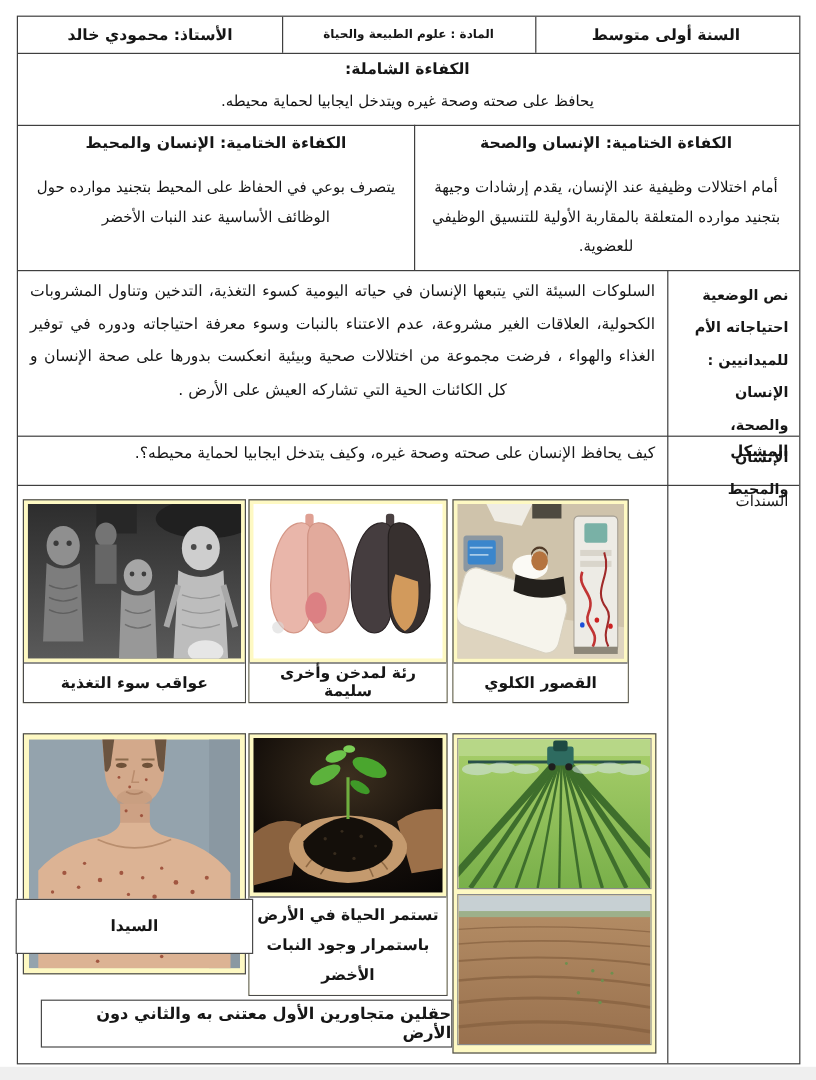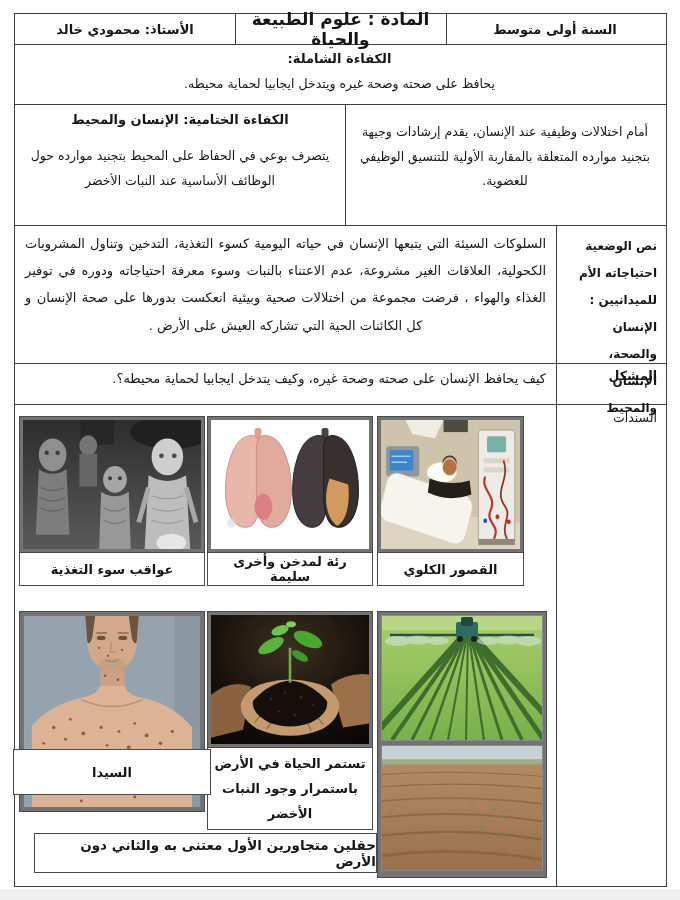--- a/index.html
+++ b/index.html
@@ -8,21 +8,21 @@
   #page-bottom-strip{position:absolute;left:0;bottom:0;width:680px;height:11px;background:#efefef;}
   #tbl{position:absolute;left:14px;top:13px;width:651px;height:872px;border:1px solid #3f3f3f;background:#fff;}
   .hline,.vline{position:absolute;background:#3f3f3f;}
   .hline{height:1px;left:0;width:100%;}
   .vline{width:1px;}
   .cell{position:absolute;box-sizing:border-box;}
   .center{display:flex;align-items:center;justify-content:center;text-align:center;}
   .bold{font-weight:700;}
   
   .c-grade{left:431px;top:0;width:218px;height:30px;font-size:13px;}
-  .c-subject{left:220px;top:0;width:211px;height:30px;font-size:17px;}
+  .c-subject{left:220px;top:0;width:211px;height:30px;font-size:10px;}
   .c-teacher{left:0;top:0;width:220px;height:30px;font-size:13px;}
   
   .c-overall{left:0;top:31px;width:649px;height:59px;text-align:center;}
   .c-overall .t1{margin-top:6px;font-size:13px;font-weight:700;}
   .c-overall .t2{margin-top:10px;font-size:12.5px;}
   
   .c-health{left:331px;top:91px;width:318px;height:120px;padding:3px 9px;text-align:center;}
   .c-env{left:0;top:91px;width:330px;height:120px;padding:3px 9px;text-align:center;}
   .fc-title{font-size:13px;font-weight:700;line-height:24px;}
   .fc-text{font-size:12.5px;line-height:24.5px;margin-top:12px;}
@@ -30,21 +30,21 @@
   .c-sit-label{left:542px;top:212px;width:107px;height:137px;padding:7px 7px 0 3px;
                font-size:12px;font-weight:700;line-height:27px;text-align:right;}
   .c-sit-text{left:0;top:212px;width:541px;height:137px;padding:4px 10px;font-size:13px;
               line-height:27.2px;text-align:justify;text-align-last:center;}
   
   .c-prob-label{left:542px;top:350px;width:107px;height:40px;padding:4px 7px;font-size:12.5px;font-weight:700;text-align:right;}
   .c-prob-text{left:0;top:350px;width:541px;height:40px;padding:7px 10px;font-size:13px;text-align:right;}
   
   .c-docs-label{left:542px;top:391px;width:107px;height:30px;padding:5px 7px;font-size:12.5px;font-weight:400;text-align:right;}
   .c-docs-area{left:0;top:391px;width:541px;height:481px;}
-  .frame{position:absolute;box-sizing:border-box;border:1px solid #4a4a4a;background:#737373;
+  .frame{position:absolute;box-sizing:border-box;border:1px solid #4a4a4a;background:#fef9c3;
          display:flex;flex-direction:column;}
   .frame .img{flex:1;margin:3px;overflow:hidden;position:relative;}
   .frame .img svg{display:block;width:100%;height:100%;}
   .cap{border-top:1px solid #4a4a4a;background:#fff;display:flex;align-items:center;justify-content:center;
        text-align:center;font-weight:700;font-size:13px;padding:2px 4px;box-sizing:border-box;}
   .f-maln{left:4px;top:11px;width:186px;height:170px;}
   .f-lungs{left:192px;top:11px;width:166px;height:170px;}
   .f-kidney{left:362px;top:11px;width:147px;height:170px;}
   .capA{height:33px;flex:0 0 33px;}
   .f-aids{left:4px;top:206px;width:186px;height:201px;padding:4px;}
@@ -81,20 +81,21 @@
     <div class="cell center bold c-grade">السنة أولى متوسط</div>
     <div class="cell center bold c-subject">المادة : علوم الطبيعة والحياة</div>
     <div class="cell c-overall">
       <div class="t1">الكفاءة الشاملة:</div>
       <div class="t2">يحافظ على صحته وصحة غيره ويتدخل ايجابيا لحماية محيطه.</div>
     </div>
 
     <div class="cell center bold c-teacher">الأستاذ: محمودي خالد</div>
 
     <div class="cell c-health">
+      <div class="fc-title">الكفاءة الختامية: الإنسان والصحة</div>
       <div class="fc-text">أمام اختلالات وظيفية عند الإنسان، يقدم إرشادات وجيهة بتجنيد موارده المتعلقة بالمقاربة الأولية للتنسيق الوظيفي للعضوية.</div>
     </div>
     <div class="cell c-env">
       <div class="fc-title">الكفاءة الختامية: الإنسان والمحيط</div>
       <div class="fc-text">يتصرف بوعي في الحفاظ على المحيط بتجنيد موارده حول الوظائف الأساسية عند النبات الأخضر</div>
     </div>
 
     <div class="cell c-sit-label">نص الوضعية احتياجاته الأم للميدانيين : الإنسان والصحة، الإنسان والمحيط</div>
     <div class="cell c-sit-text">السلوكات السيئة التي يتبعها الإنسان في حياته اليومية كسوء التغذية، التدخين وتناول المشروبات الكحولية، العلاقات الغير مشروعة، عدم الاعتناء بالنبات وسوء معرفة احتياجاته ودوره في توفير الغذاء والهواء ، فرضت مجموعة من اختلالات صحية وبيئية انعكست بدورها على صحة الإنسان و كل الكائنات الحية التي تشاركه العيش على الأرض .</div>
 

